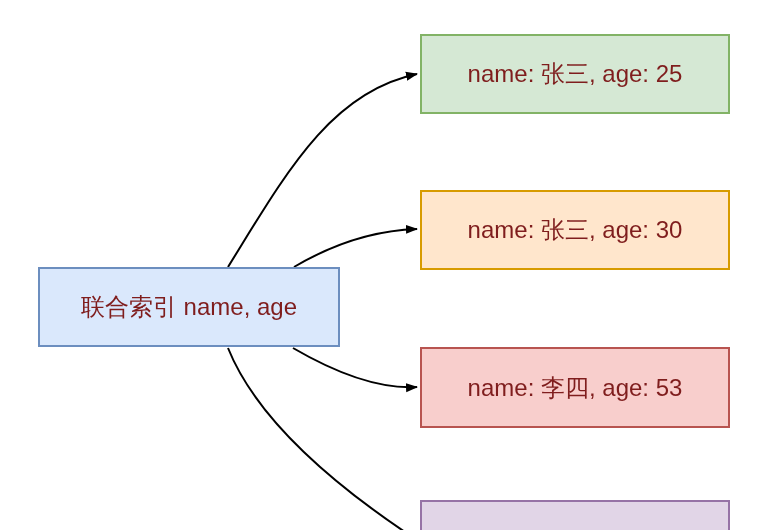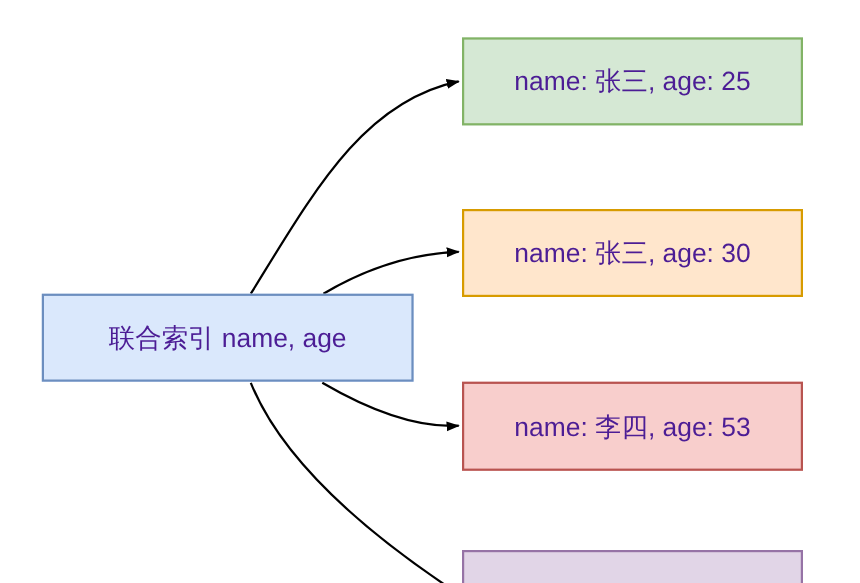--- a/index.html
+++ b/index.html
@@ -24,26 +24,26 @@
     pointer-events: none;
   }
   .node {
     position: absolute;
     box-sizing: border-box;
     border: 2px solid #000;
     display: flex;
     align-items: center;
     justify-content: center;
     font-size: 24px;
-    color: #4c1d95;
+    color: #7f1d1d;
     white-space: nowrap;
     text-align: center;
   }
   .node--index {
-    left: 38px;  top: 267px;  width: 338px; height: 80px;
+    left: 38px;  top: 267px;  width: 302px; height: 80px;
     background: #dae8fc; border-color: #6c8ebf;
   }
   .node--record-1 {
     left: 420px; top: 34px;   width: 310px; height: 80px;
     background: #d5e8d4; border-color: #82b366;
   }
   .node--record-2 {
     left: 420px; top: 190px;  width: 310px; height: 80px;
     background: #ffe6cc; border-color: #d79b00;
   }

